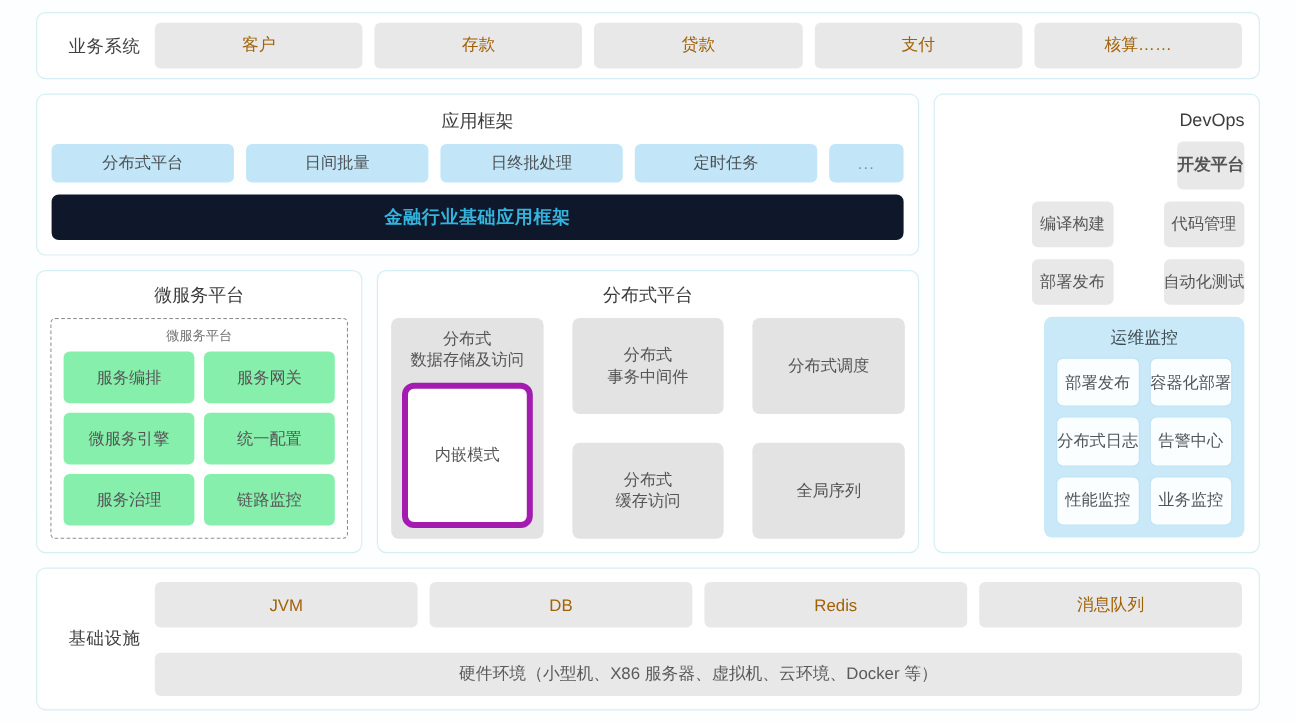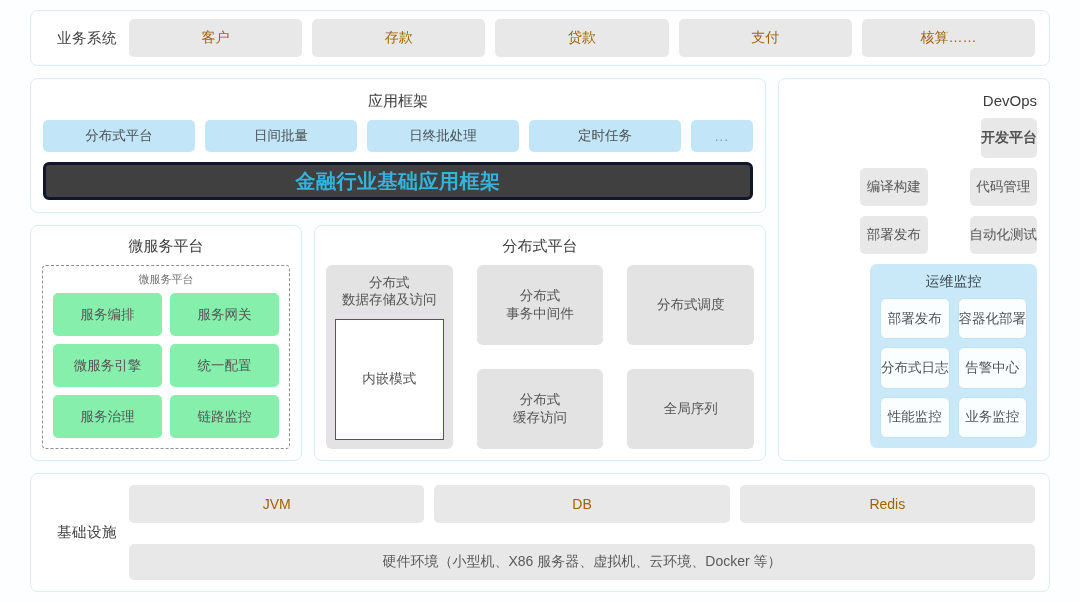--- a/index.html
+++ b/index.html
@@ -69,23 +69,23 @@
     display: flex; align-items: center; justify-content: center;
     font-size: 13.5px; color: #4c5256;
     flex: 1;
   }
   .pill-blue.narrow { flex: 0 0 62px; color: #7d949e; letter-spacing: 1px; }
   .fw-base {
     margin-top: 10px;
     height: 38px;
     border: 3px solid #0f172a;
     border-radius: 6px;
-    background: #404040;
-    display: flex; align-items: center; justify-content: center;
-    font-size: 20px; font-weight: bold; color: #34b3dd;
+    background: #0f172a;
+    display: flex; align-items: center; justify-content: center;
+    font-size: 15px; font-weight: bold; color: #34b3dd;
     letter-spacing: .5px;
   }
 
   
   .lower { display: flex; gap: 12px; flex: 1 1 auto; min-height: 0; }
   .ms-card { width: 272px; flex: 0 0 272px; padding: 8px 11px 11px 11px; display: flex; flex-direction: column; }
   .dist-card { flex: 1 1 auto; padding: 8px 11px 11px 11px; display: flex; flex-direction: column; min-width: 0; }
 
   .dashed-box {
     border: 1px dashed #8e8e8e;
@@ -124,22 +124,22 @@
     border-radius: 6px;
     padding: 8px 9px 9px 9px;
     display: flex; flex-direction: column; gap: 8px;
   }
   .dist-col1-title {
     text-align: center; font-size: 13.5px; color: #555; line-height: 1.25;
     padding: 2px 0 2px 0;
   }
   .subbox-white {
     background: #fff;
-    border: 1px solid #a21caf;
-    border-radius: 0;
+    border: 5px solid #a21caf;
+    border-radius: 10px;
     flex: 1 1 0;
     min-height: 42px;
     display: flex; align-items: center; justify-content: center;
     font-size: 13.5px; color: #555;
   }
   .dist-cell {
     background: #e3e3e3;
     border-radius: 6px;
     display: flex; align-items: center; justify-content: center;
     font-size: 13.5px; color: #555; text-align: center; line-height: 1.3;
@@ -309,18 +309,19 @@
 
   </div>
 
   <div class="card infra-row">
     <div class="row-label">基础设施</div>
     <div class="infra-body">
       <div class="infra-top">
         <div class="pill-gray">JVM</div>
         <div class="pill-gray">DB</div>
         <div class="pill-gray">Redis</div>
+        <div class="pill-gray">消息队列</div>
       </div>
       <div class="infra-hw">硬件环境（小型机、X86 服务器、虚拟机、云环境、Docker 等）</div>
     </div>
   </div>
 
 </div>
 
 </body></html>

